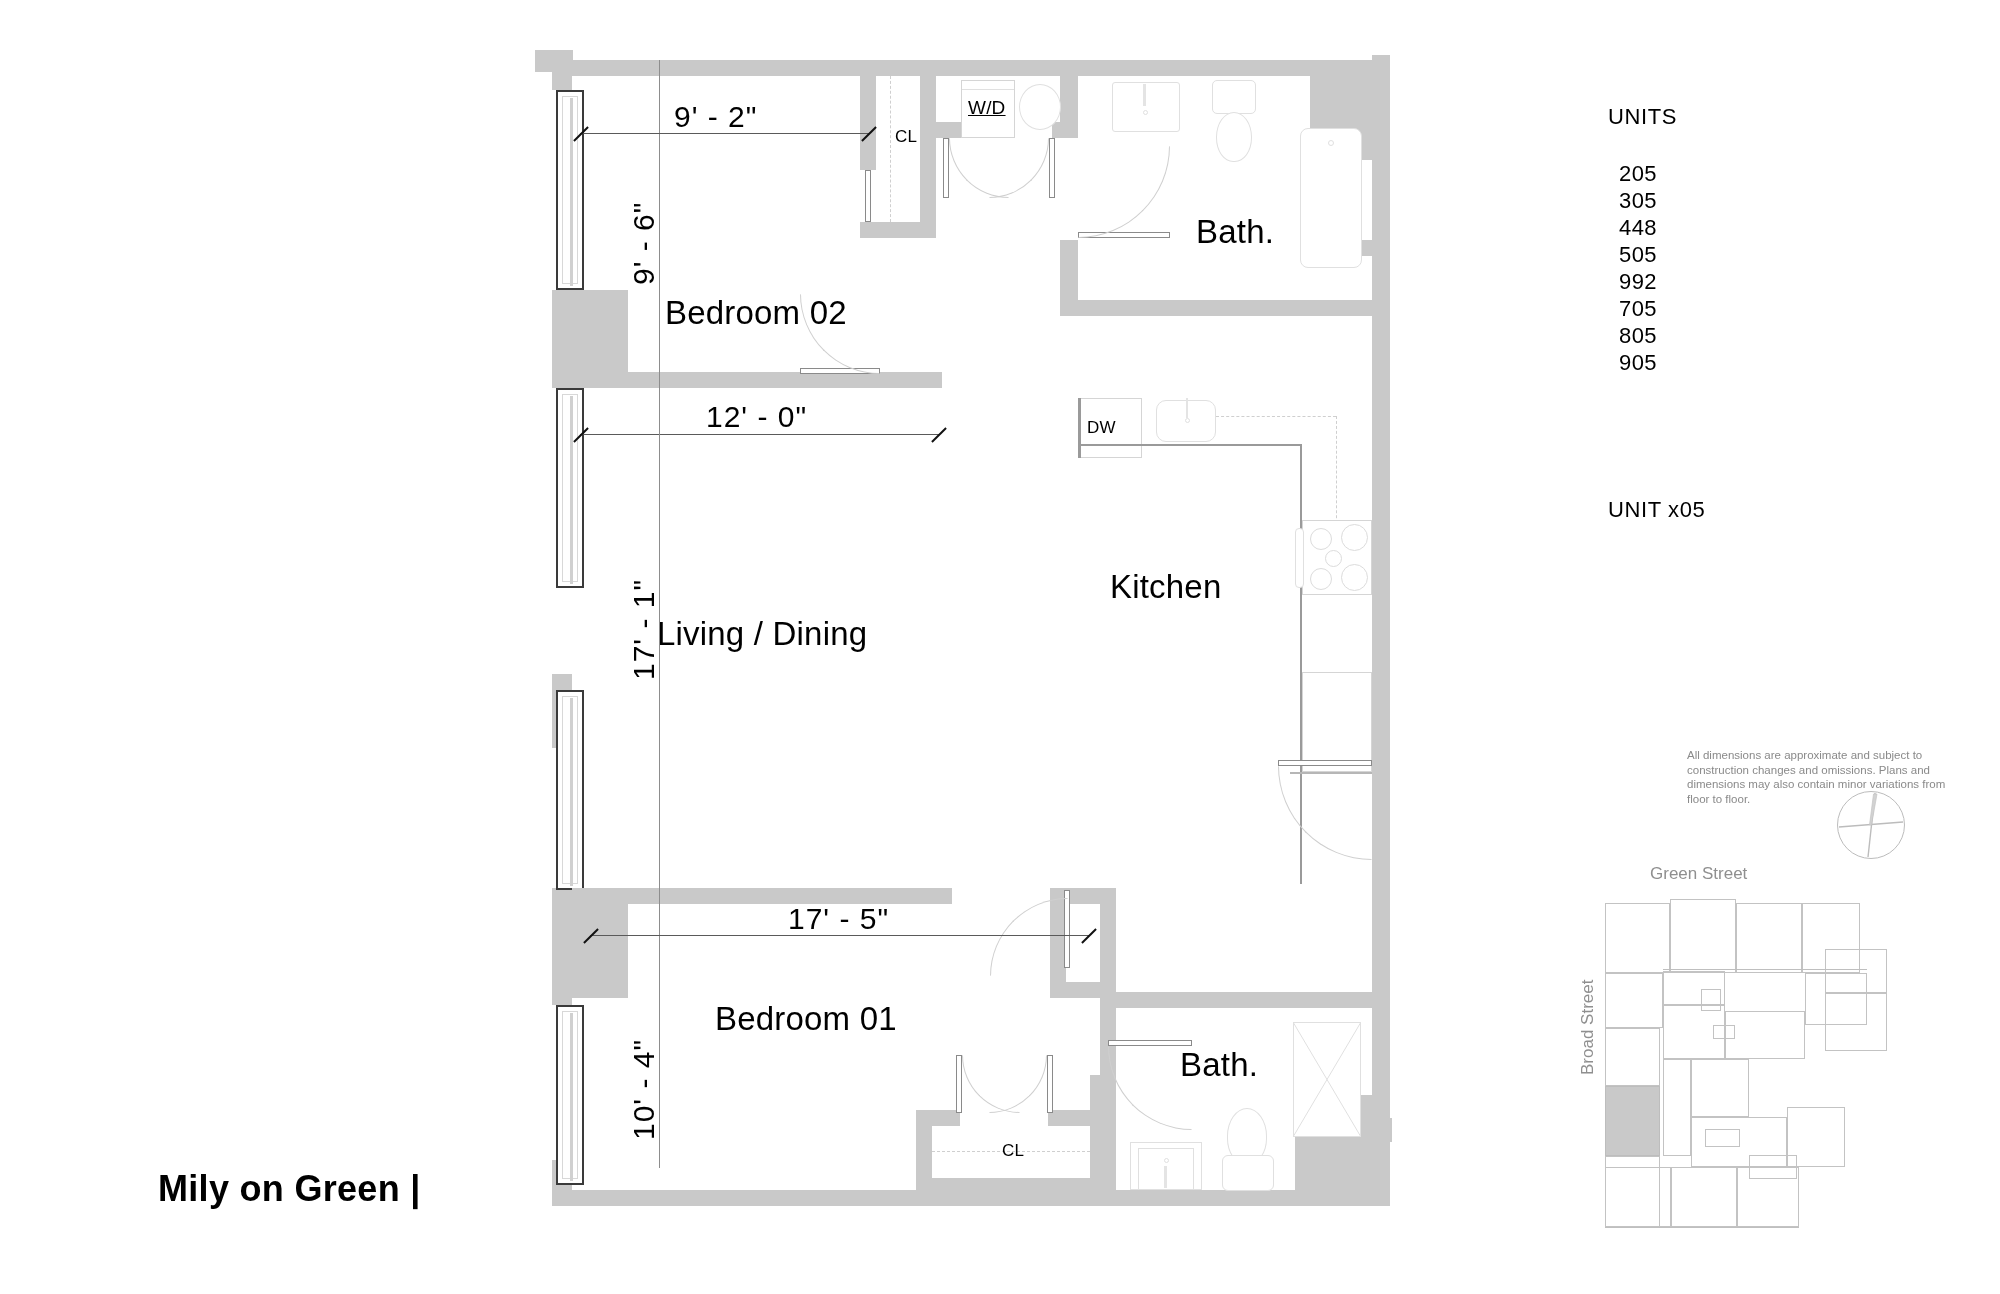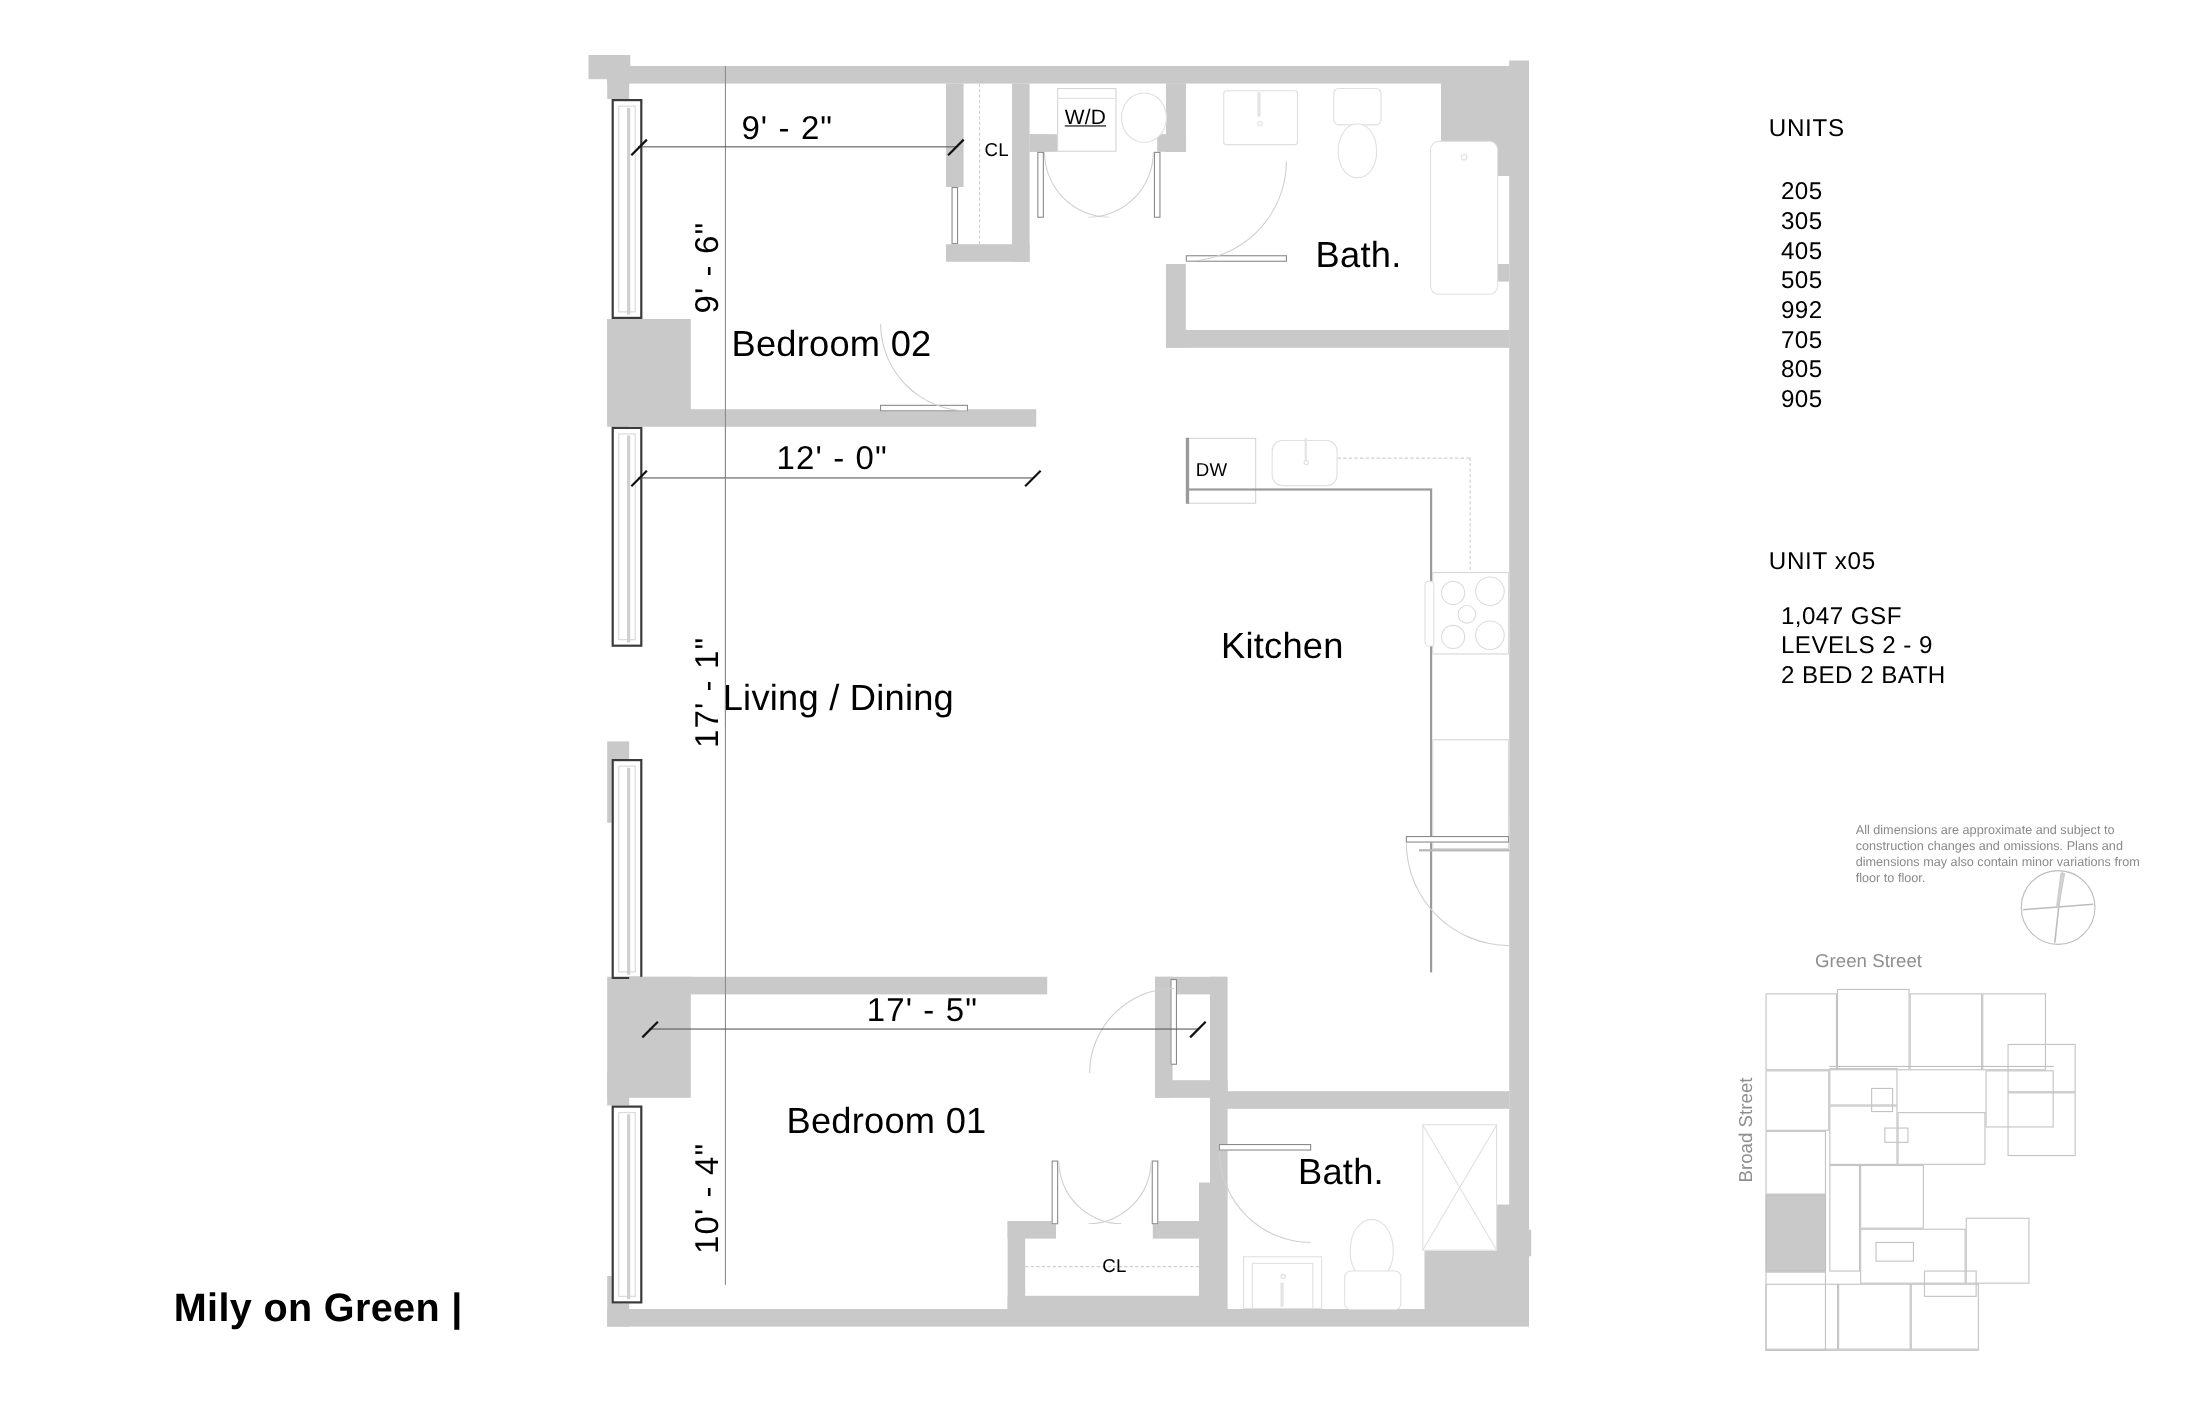--- a/index.html
+++ b/index.html
@@ -233,35 +233,30 @@
 
 </div>
 
 <div class="panel">
 
   <div class="ptitle abs" style="left:48px;top:104px;">UNITS</div>
 
   <div class="abs" style="left:48px;top:160px;">
     <div class="pline">205</div>
     <div class="pline">305</div>
-    <div class="pline">405</div>
+    <div class="pline">448</div>
     <div class="pline">505</div>
     <div class="pline">992</div>
     <div class="pline">705</div>
     <div class="pline">805</div>
     <div class="pline">905</div>
   </div>
 
   <div class="ptitle abs" style="left:48px;top:497px;">UNIT x05</div>
 
-  <div class="abs" style="left:48px;top:546px;">
-    <div class="pline">1,047 GSF</div>
-    <div class="pline">LEVELS 2 - 9</div>
-    <div class="pline">2 BED 2 BATH</div>
-  </div>
 
   <div class="disclaimer" style="left:127px;top:748px;">All dimensions are approximate and subject to construction changes and omissions. Plans and dimensions may also contain minor variations from floor to floor.</div>
 
   <div class="compass" style="left:277px;top:791px;width:68px;height:68px;"></div>
   <svg class="abs" style="left:277px;top:791px;width:68px;height:68px;" viewBox="0 0 68 68">
     <line x1="2" y1="36" x2="66" y2="31" stroke="#bcbcbc" stroke-width="1.4"></line>
     <line x1="38" y1="2" x2="31" y2="66" stroke="#bcbcbc" stroke-width="1.4"></line>
     <polygon points="36.5,3 40,3 34.5,34 32.5,34" fill="#d2d2d2" stroke="#c4c4c4" stroke-width="0.7"></polygon>
   </svg>
 

